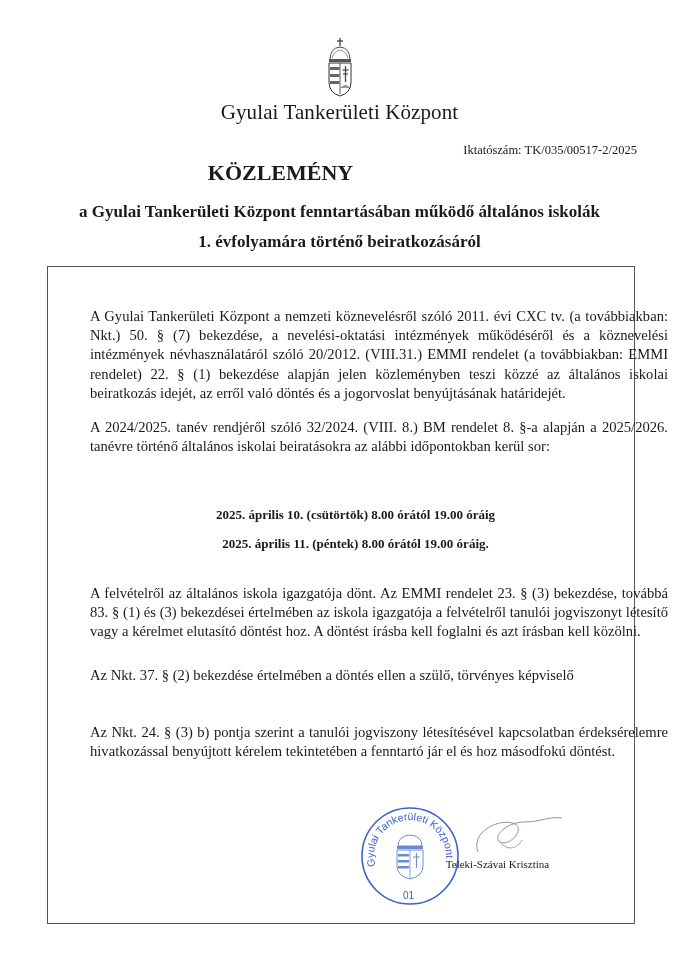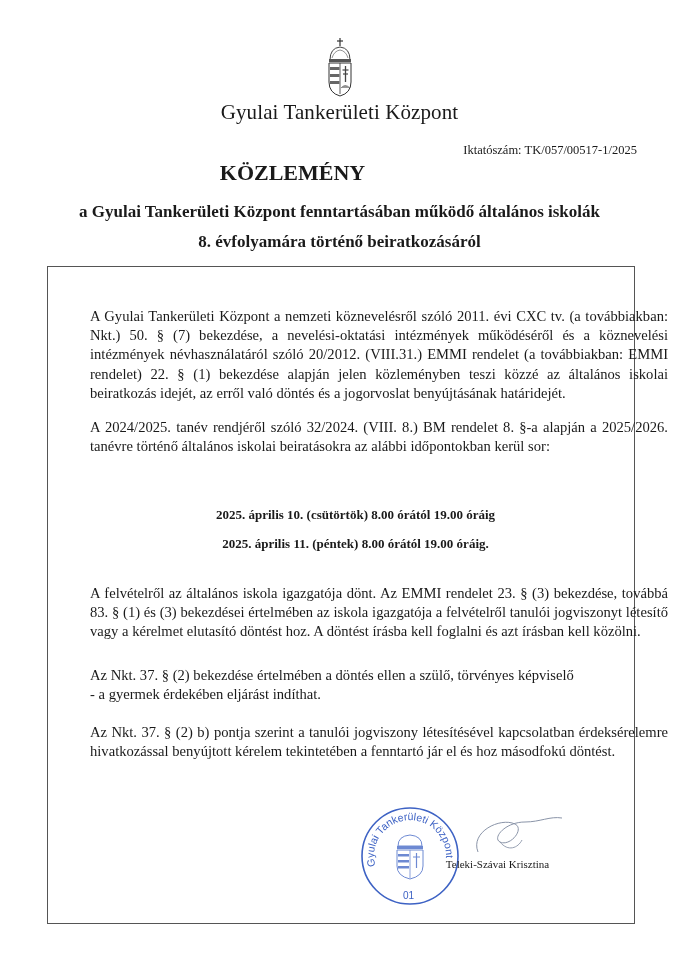--- a/index.html
+++ b/index.html
@@ -2,21 +2,21 @@
 <html><head>
 <meta charset="utf-8">
 <style>
   html, body { margin: 0; padding: 0; background: #ffffff; }
   body { width: 679px; height: 960px; position: relative; overflow: hidden;
          font-family: "Liberation Serif", "DejaVu Serif", serif; color: #1a1a1a; }
   .abs { position: absolute; }
   .coat { left: 326px; top: 36px; width: 28px; height: 62px; }
   .org-name { left: 0; width: 679px; top: 100px; text-align: center; font-size: 21px; letter-spacing: 0.1px; }
   .reg-no { right: 42px; top: 143px; font-size: 12.5px; }
-  .title { left: 12px; width: 561px; top: 160px; text-align: center; font-size: 22px; font-weight: bold; }
+  .title { left: 0; width: 561px; top: 160px; text-align: center; font-size: 22px; font-weight: bold; }
   .subtitle { left: 0; width: 679px; text-align: center; font-size: 17px; font-weight: bold; }
   .sub1 { top: 202px; }
   .sub2 { top: 232px; }
   .box { left: 47px; top: 266px; width: 588px; height: 658px; border: 1.5px solid #555; box-sizing: border-box; }
   .para { position: absolute; left: 53px; width: 578px; font-size: 14.6px; line-height: 19.2px;
           text-align: justify; margin-left: 37px; }
   .para.left { text-align: left; }
   .p1 { top: 307px; }
   .p2 { top: 418px; }
   .dates { position: absolute; left: 16px; width: 679px; text-align: center; font-size: 13px; font-weight: bold; }
@@ -45,42 +45,41 @@
     <rect x="4" y="38" width="9.5" height="3" fill="#666"></rect>
     <rect x="4" y="45" width="9.5" height="3" fill="#666"></rect>
     <line x1="19.5" y1="30" x2="19.5" y2="46" stroke="#444" stroke-width="1.3"></line>
     <line x1="16.5" y1="34" x2="22.5" y2="34" stroke="#444" stroke-width="1.2"></line>
     <line x1="17" y1="38" x2="22" y2="38" stroke="#444" stroke-width="1.2"></line>
     <path d="M15 52 Q19 47 24 52" fill="#999" stroke="#555" stroke-width="0.6"></path>
   </svg>
 </div>
 
 <div class="abs org-name">Gyulai Tankerületi Központ</div>
-<div class="abs reg-no">Iktatószám: TK/057/00517-1/2025</div>
+<div class="abs reg-no">Iktatószám: TK/035/00517-2/2025</div>
 
 <div class="abs title">KÖZLEMÉNY</div>
 <div class="abs subtitle sub1">a Gyulai Tankerületi Központ fenntartásában működő általános iskolák</div>
-<div class="abs subtitle sub2">8. évfolyamára történő beiratkozásáról</div>
+<div class="abs subtitle sub2">1. évfolyamára történő beiratkozásáról</div>
 
 <div class="abs box"></div>
 
 <div class="para p1">A Gyulai Tankerületi Központ a nemzeti köznevelésről szóló 2011. évi CXC tv. (a továbbiakban: Nkt.) 50. § (7) bekezdése, a nevelési-oktatási intézmények működéséről és a köznevelési intézmények névhasználatáról szóló 20/2012. (VIII.31.) EMMI rendelet (a továbbiakban: EMMI rendelet) 22. § (1) bekezdése alapján jelen közleményben teszi közzé az általános iskolai beiratkozás idejét, az erről való döntés és a jogorvoslat benyújtásának határidejét.</div>
 <div class="para p2">A 2024/2025. tanév rendjéről szóló 32/2024. (VIII. 8.) BM rendelet 8. §-a alapján a 2025/2026. tanévre történő általános iskolai beiratásokra az alábbi időpontokban kerül sor:</div>
 
 <div class="dates d1">2025. április 10. (csütörtök) 8.00 órától 19.00 óráig</div>
 <div class="dates d2">2025. április 11. (péntek) 8.00 órától 19.00 óráig.</div>
 
 <div class="para p3">A felvételről az általános iskola igazgatója dönt. Az EMMI rendelet 23. § (3) bekezdése, továbbá 83. § (1) és (3) bekezdései értelmében az iskola igazgatója a felvételről tanulói jogviszonyt létesítő vagy a kérelmet elutasító döntést hoz. A döntést írásba kell foglalni és azt írásban kell közölni.</div>
 
 <div class="para p4 left">
   <div>Az Nkt. 37. § (2) bekezdése értelmében a döntés ellen a szülő, törvényes képviselő</div>
-  <div>- a gyermek érdekében eljárást indíthat.</div>
 </div>
 
-<div class="para p5">Az Nkt. 37. § (2) b) pontja szerint a tanulói jogviszony létesítésével kapcsolatban érdeksérelemre hivatkozással benyújtott kérelem tekintetében a fenntartó jár el és hoz másodfokú döntést.</div>
+<div class="para p5">Az Nkt. 24. § (3) b) pontja szerint a tanulói jogviszony létesítésével kapcsolatban érdeksérelemre hivatkozással benyújtott kérelem tekintetében a fenntartó jár el és hoz másodfokú döntést.</div>
 
 <div class="abs stamp">
   <svg width="100" height="100" viewBox="0 0 100 100">
     <defs>
       <path id="stampArc" d="M 16 62 A 36 36 0 1 1 84 62"></path>
     </defs>
     <circle cx="50" cy="50" r="48" fill="none" stroke="#3d62c4" stroke-width="1.6"></circle>
     <text font-family="Liberation Sans, sans-serif" font-size="10.5" fill="#3d62c4">
       <textPath href="#stampArc" startOffset="2">Gyulai Tankerületi Központ</textPath>
     </text>

